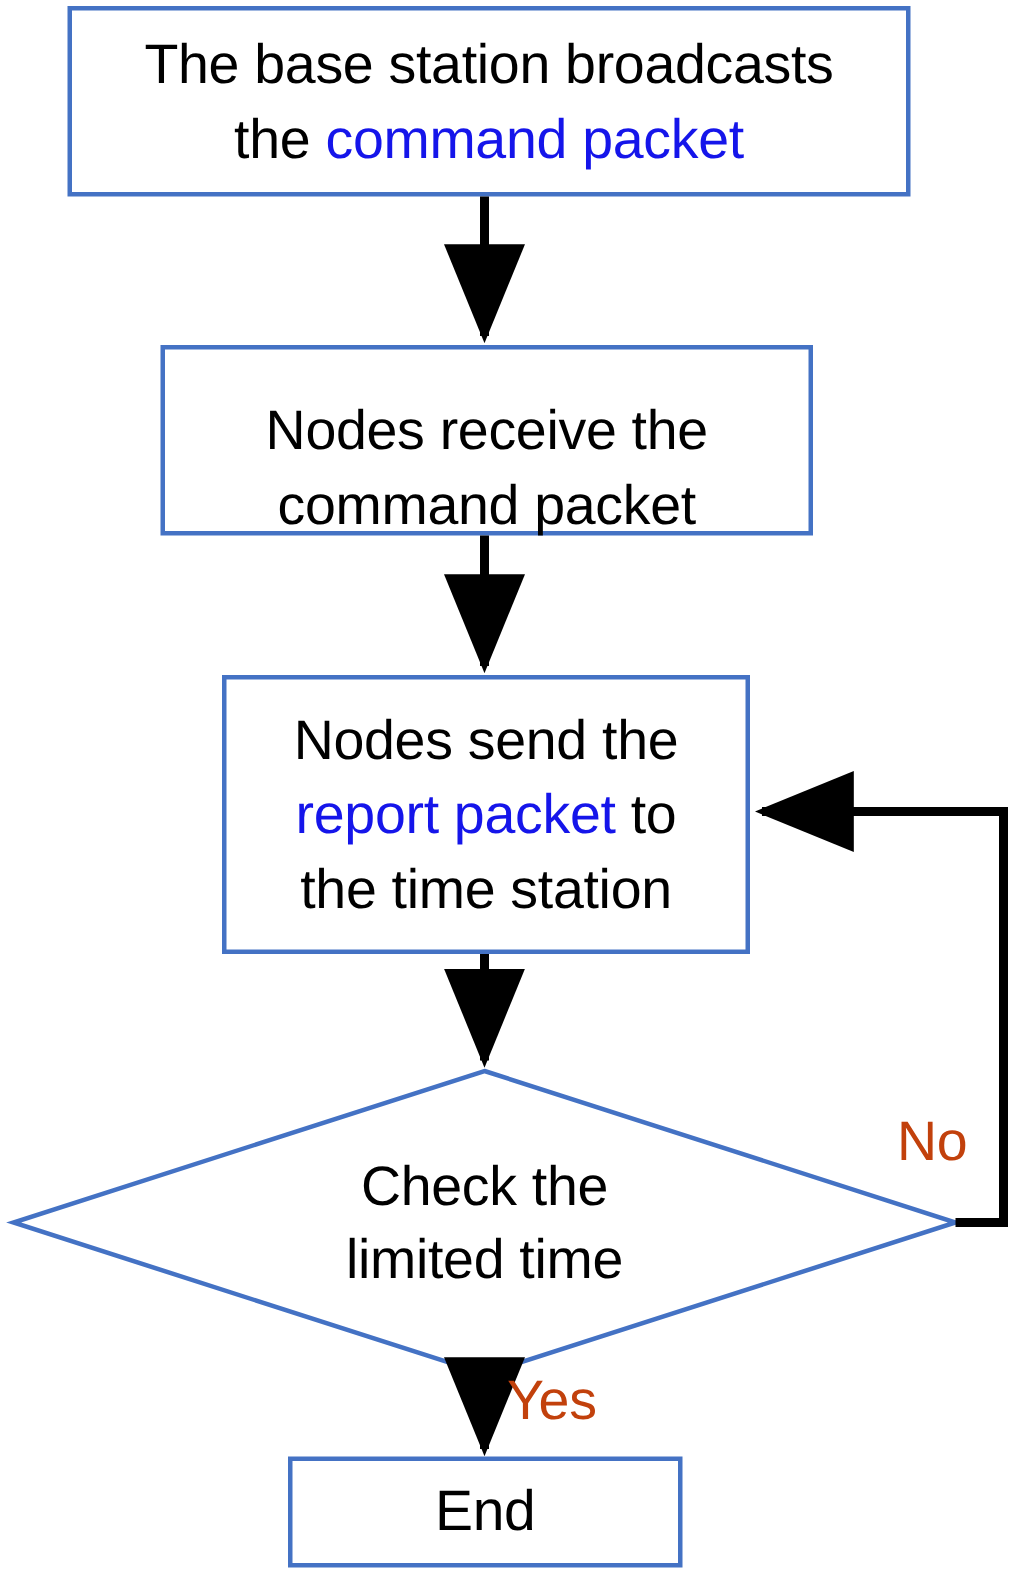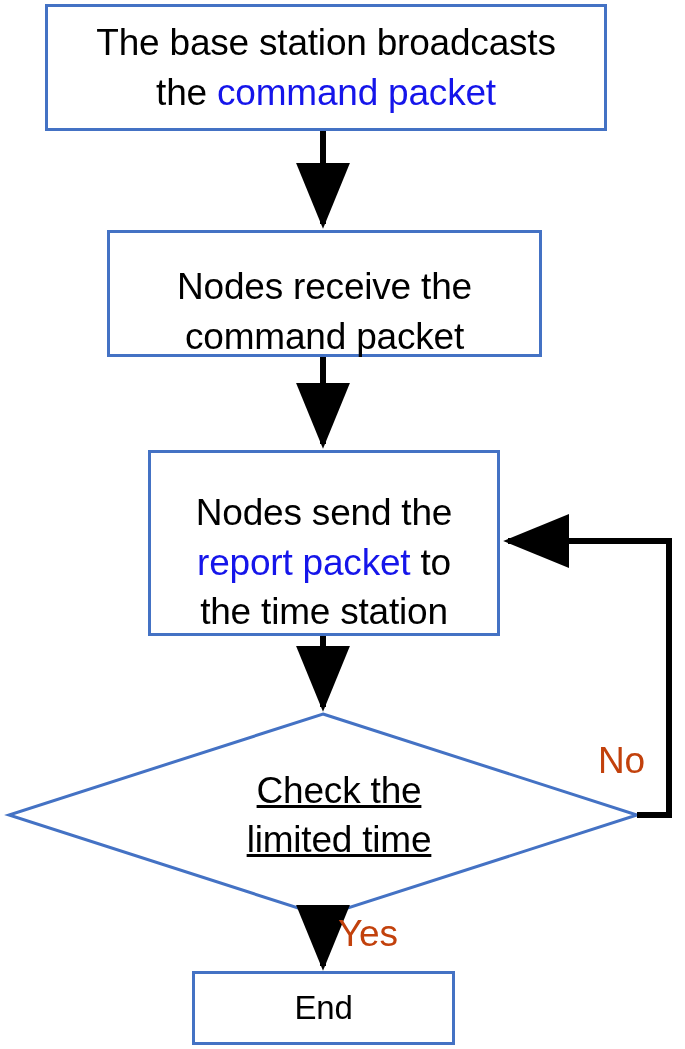--- a/index.html
+++ b/index.html
@@ -50,25 +50,25 @@
     font-size: 37px;
     line-height: 1;
     letter-spacing: -0.2px;
     white-space: nowrap;
   }
   
   #box1-text { left: 45px;  top: 4px;   width: 562px; height: 127px; }
   
   #box2-text { left: 107px; top: 230px; width: 435px; height: 163px; }
   
-  #box3-text { left: 148px; top: 450px; width: 352px; height: 186px; justify-content: flex-end; }
+  #box3-text { left: 148px; top: 450px; width: 352px; height: 186px; }
   
-  #diamond-text { left: 139px; top: 755px; width: 400px; height: 120px; text-decoration: underline; }
+  #diamond-text { left: 123px; top: 755px; width: 400px; height: 120px; }
   
-  #end-text { left: 192px; top: 971px; width: 263px; height: 74px; font-size: 33px; }
+  #end-text { left: 192px; top: 971px; width: 263px; height: 74px; font-size: 38px; }
   
   #label-no  { left: 598px; top: 742px; }
   #label-yes { left: 338px; top: 915px; }
 </style>
 </head>
 <body>
 
 <div id="flowchart">
 
   <svg class="svg-layer" viewBox="0 0 685 1049" width="685" height="1049" xmlns="http://www.w3.org/2000/svg">

